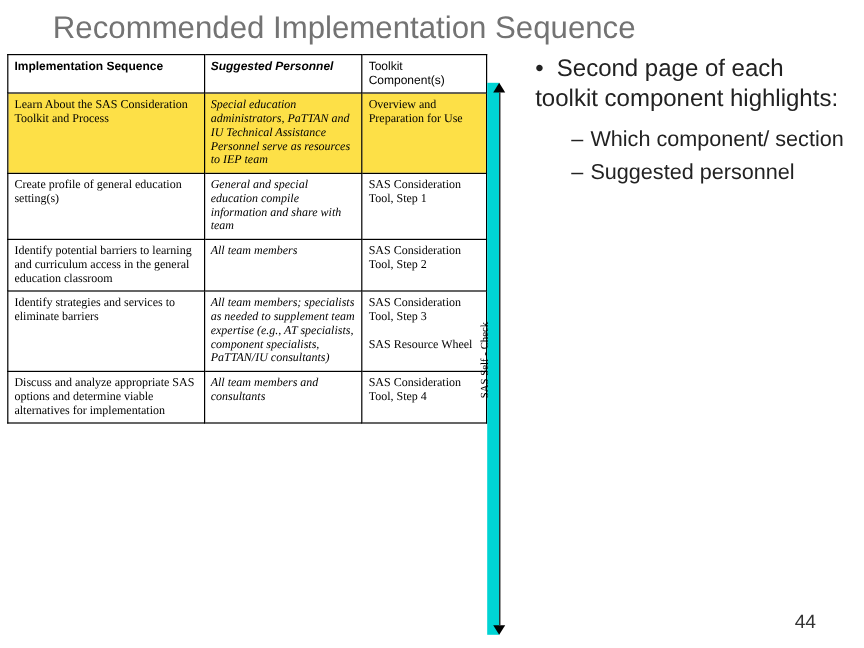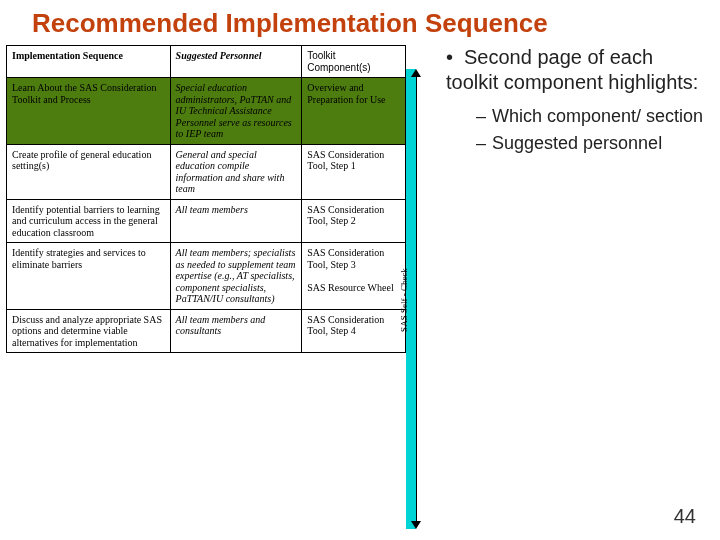--- a/index.html
+++ b/index.html
@@ -5,24 +5,24 @@
   * { box-sizing: border-box; margin: 0; padding: 0; }
   body {
     width: 720px;
     height: 540px;
     background: #fff;
     font-family: "Gill Sans", "Gill Sans MT", "Segoe UI", Arial, sans-serif;
     position: relative;
     overflow: hidden;
   }
   .title {
-    color: #c2410c;
+    color: #737373;
     font-size: 26px;
-    font-weight: 700;
-    padding: 8px 0 6px 32px;
+    font-weight: 400;
+    padding: 8px 0 6px 44px;
   }
   .content {
     display: flex;
     align-items: flex-start;
   }
   .table-wrap {
     width: 400px;
     margin-left: 6px;
     position: relative;
   }
@@ -39,22 +39,22 @@
     vertical-align: top;
     text-align: left;
     font-weight: normal;
     line-height: 1.15;
   }
   th { font-family: "Gill Sans","Segoe UI",Arial,sans-serif; font-size: 10px; }
   .col1 { width: 41%; }
   .col2 { width: 33%; }
   .col3 { width: 26%; }
   .italic { font-style: italic; }
-  .bold { font-weight: bold; font-family: Liberation Serif, serif; }
-  .highlight-row td { background: #4d7c0f; }
+  .bold { font-weight: bold; }
+  .highlight-row td { background: #fde047; }
   .cyan-bar {
     position: absolute;
     top: 24px;
     right: -10px;
     width: 10px;
     height: 460px;
     background: #00d4d4;
   }
   .arrow-top, .arrow-bot {
     position: absolute;
@@ -88,23 +88,23 @@
     width: 260px;
     font-family: "Gill Sans","Gill Sans MT","Segoe UI",Arial,sans-serif;
     color: #222;
   }
   .b1 { font-size: 20px; line-height: 1.25; margin-bottom: 10px; }
   .b1 .bullet { display: inline-block; width: 18px; }
   .b2 { font-size: 18px; line-height: 1.25; margin-left: 30px; margin-bottom: 4px; }
   .b2 .dash { display: inline-block; width: 16px; }
   .pagenum {
     position: absolute;
-    right: 24px;
+    right: 40px;
     bottom: 12px;
-    font-size: 20px;
+    font-size: 16px;
     color: #333;
   }
 </style>
 </head>
 <body>
 
 <div class="title">Recommended Implementation Sequence</div>
 
 <div class="content">
 

